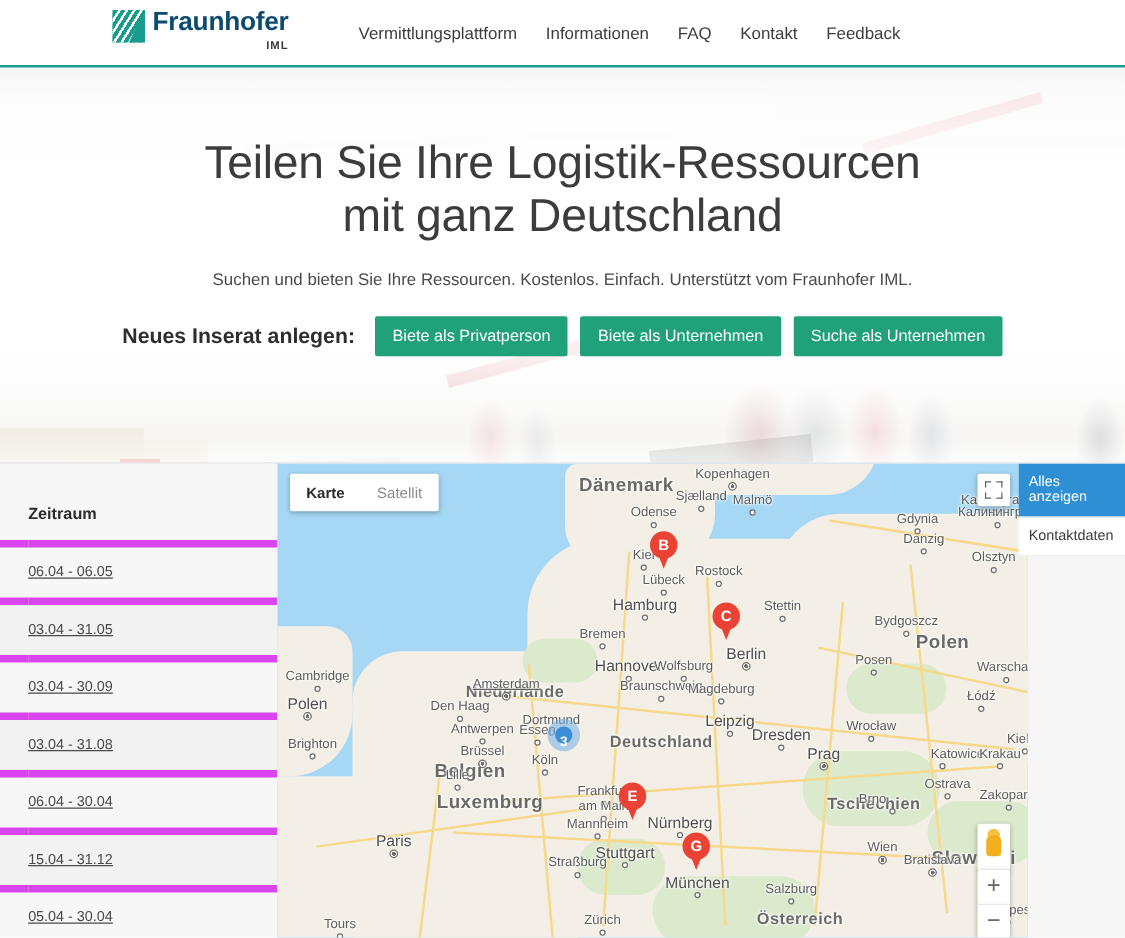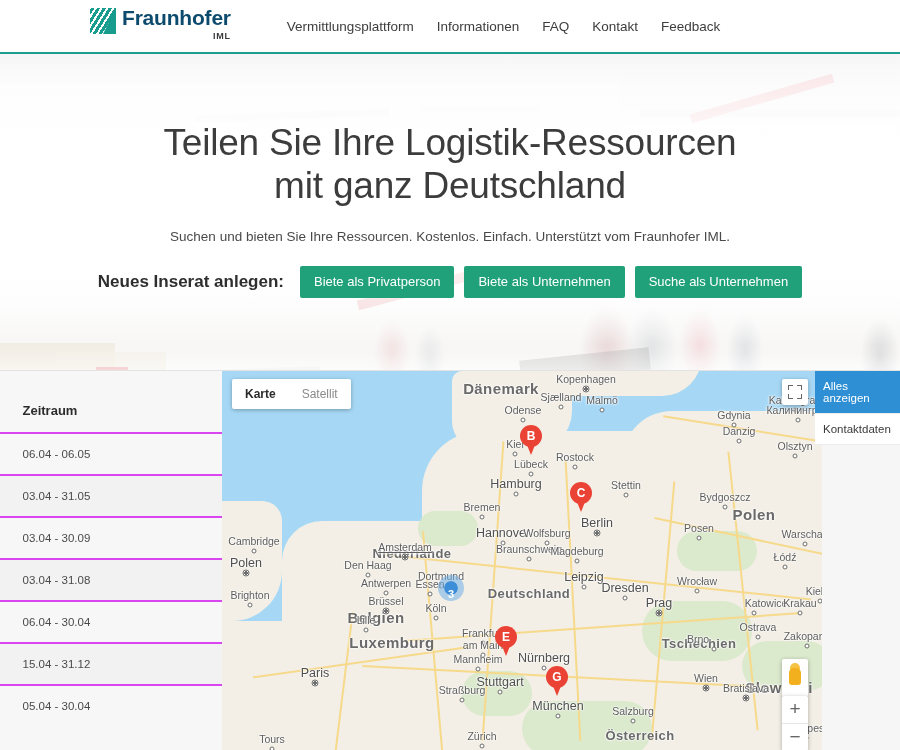--- a/index.html
+++ b/index.html
@@ -150,22 +150,21 @@
       rgba(255,255,255,.88) 60px,
       rgba(255,255,255,.93) 150px,
       rgba(255,255,255,.80) 235px,
       rgba(255,255,255,.55) 290px,
       rgba(255,255,255,.75) 316px);
   }
   .hero-inner {
     position: relative;
     z-index: 3;
     text-align: center;
-    padding-top: 24px;
-    margin-top: 43px;
+    padding-top: 54px;
   }
   .hero-title {
     font-size: 37px;
     line-height: 43px;
     font-weight: normal;
     color: #3c3c3c;
     margin: 0;
     letter-spacing: -0.2px;
   }
   .hero-sub {
@@ -220,22 +219,23 @@
     font-size: 13px;
     font-weight: bold;
     color: #2c2c2c;
     padding: 32px 0 14px 0;
     background: #f7f7f7;
   }
   .rtable td {
     font-size: 11.5px;
     color: #4a4a4a;
     padding: 14px 0;
-    border-top: 2px solid #d946ef;
+    border-top: 6px solid #d946ef;
     white-space: nowrap;
+    text-decoration: underline;
   }
   .rtable tr:nth-child(even) td { background: #f2f2f2; }
   .col-ort  { width: 208px; padding-right: 14px !important; }
   .col-zeit { width: 180px; }
 
   
   .map {
     position: absolute;
     left: 222px; top: 0;
     width: 600px; height: 380px;

